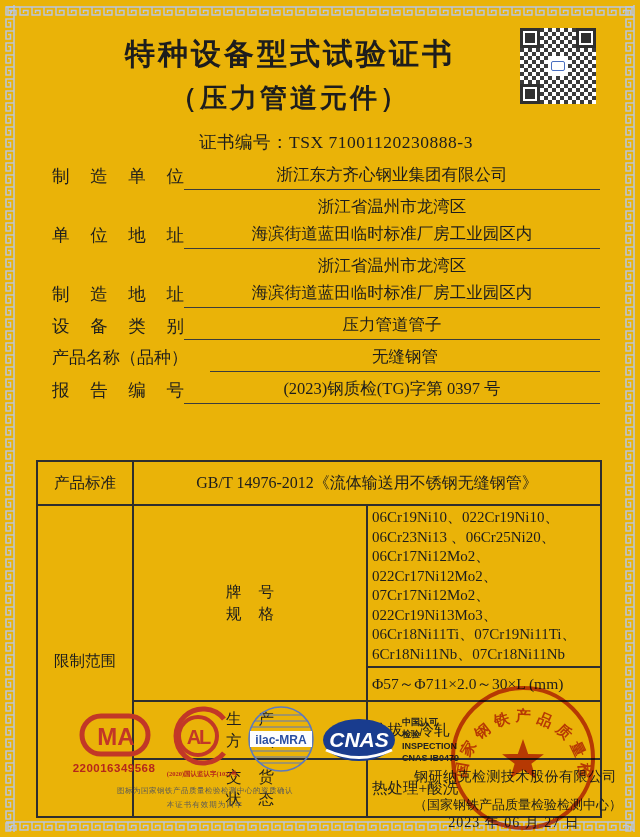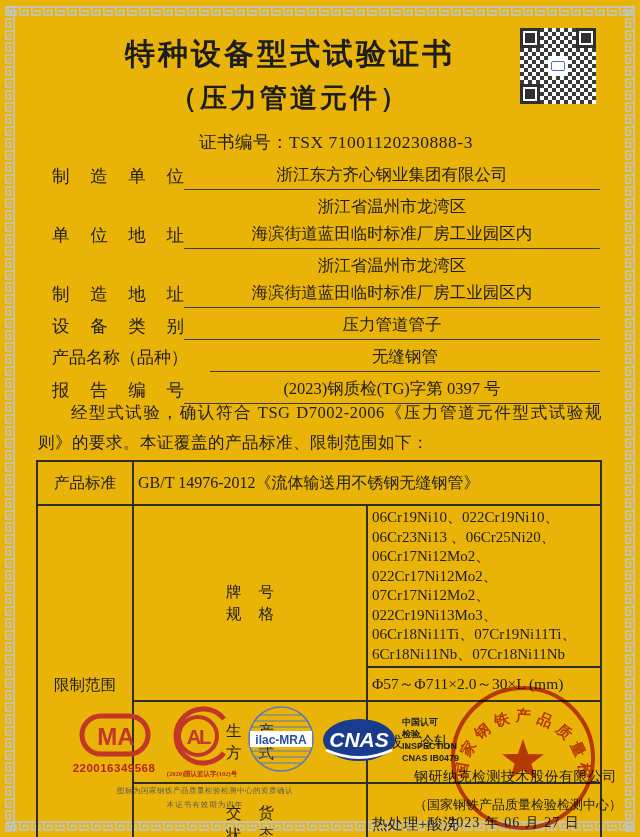--- a/index.html
+++ b/index.html
@@ -42,25 +42,25 @@
   
   .statement{position:absolute;left:38px;right:38px;top:398px;font-size:16.5px;
              line-height:30px;text-indent:2em;letter-spacing:0.5px;text-align:justify;}
   
   table.scope{position:absolute;left:36px;top:460px;width:566px;border-collapse:collapse;
               font-size:15.5px;table-layout:fixed;}
   table.scope td{border:2px solid #2e2e2e;padding:2px 4px;vertical-align:middle;}
   td.c1{width:86px;text-align:center;}
   td.c2{width:56px;text-align:center;}
   td.c3{width:408px;text-align:left;padding-left:10px;}
-  .jl{width:48px;margin:16px auto;white-space:pre-line;text-align:justify;text-align-last:justify;
+  .jl{width:48px;margin:4px auto;white-space:pre-line;text-align:justify;text-align-last:justify;
       line-height:22px;}
   .pre{white-space:pre-line;line-height:19.5px;font-size:15px;}
   tr.r1{height:44px;} tr.r2{height:78px;} tr.r3{height:34px;} tr.r4{height:36px;} tr.r5{height:39px;}
-  td.stdcell{font-size:16px;}
+  td.stdcell{text-align:center;font-size:16px;}
   
   .logo{position:absolute;}
   .cma{left:78px;top:712px;}
   .cma-no{position:absolute;left:64px;top:762px;width:100px;text-align:center;
           color:#b5271c;font-weight:bold;font-size:11.5px;letter-spacing:0.5px;
           font-family:"Liberation Sans",sans-serif;}
   .cal{left:168px;top:706px;}
   .cal-sub{position:absolute;left:150px;top:770px;width:104px;text-align:center;
            color:#b5271c;font-weight:bold;font-size:6.5px;white-space:nowrap;}
   .ilac{left:246px;top:704px;}
@@ -158,21 +158,20 @@
     <div class="frow">
       <div class="flabel nojust">产品名称（品种）</div>
       <div class="fval">无缝钢管</div>
     </div>
     <div class="frow">
       <div class="flabel">报告编号</div>
       <div class="fval">(2023)钢质检(TG)字第 0397 号</div>
     </div>
   </div>
 
-  <div class="statement">经型式试验，确认符合 TSG D7002-2006《压力管道元件型式试验规则》的要求。本证覆盖的产品标准、限制范围如下：</div>
 
   <table class="scope">
     <tbody>
         <tr class="r1">
       <td class="c1">产品标准</td>
       <td class="stdcell" colspan="2">GB/T 14976-2012《流体输送用不锈钢无缝钢管》</td>
     </tr>
     <tr class="r2">
       <td class="c1" rowspan="4">限制范围</td>
       <td class="c2" rowspan="2">

